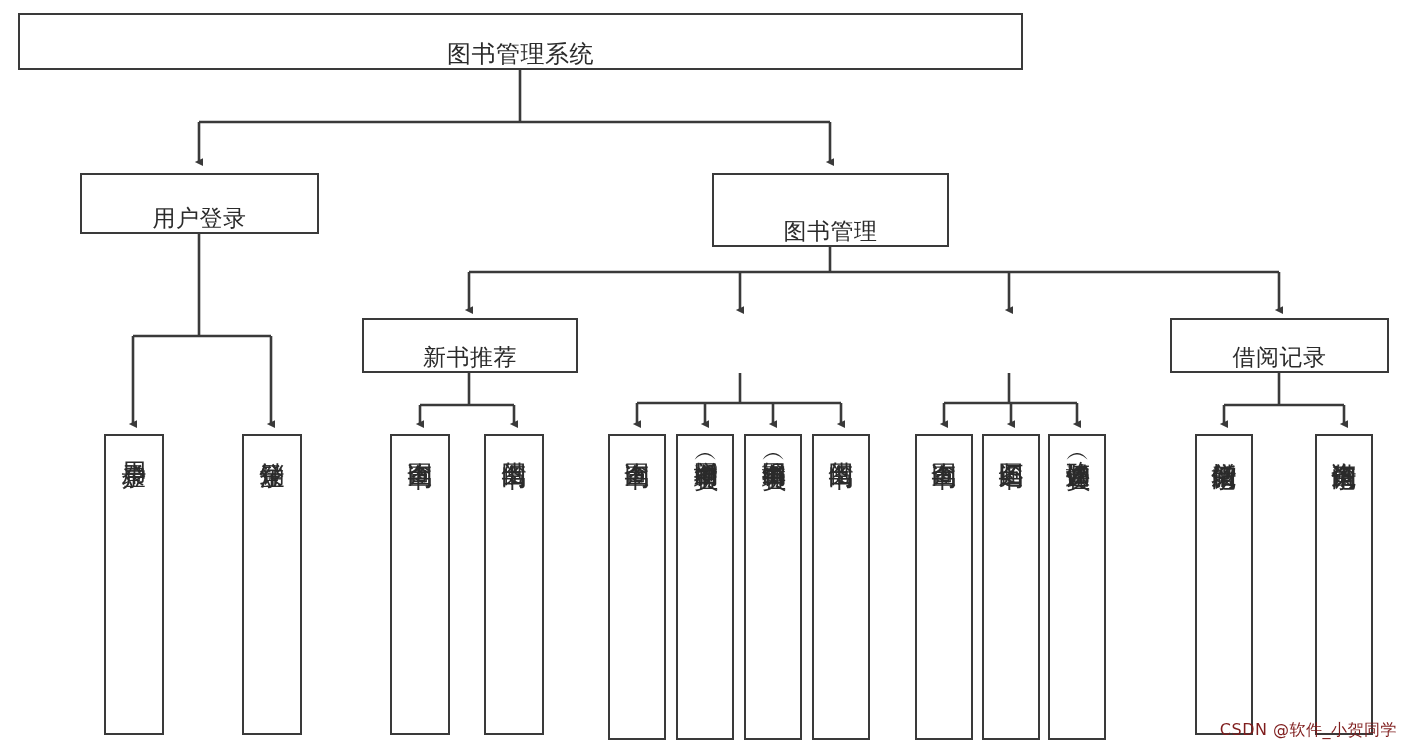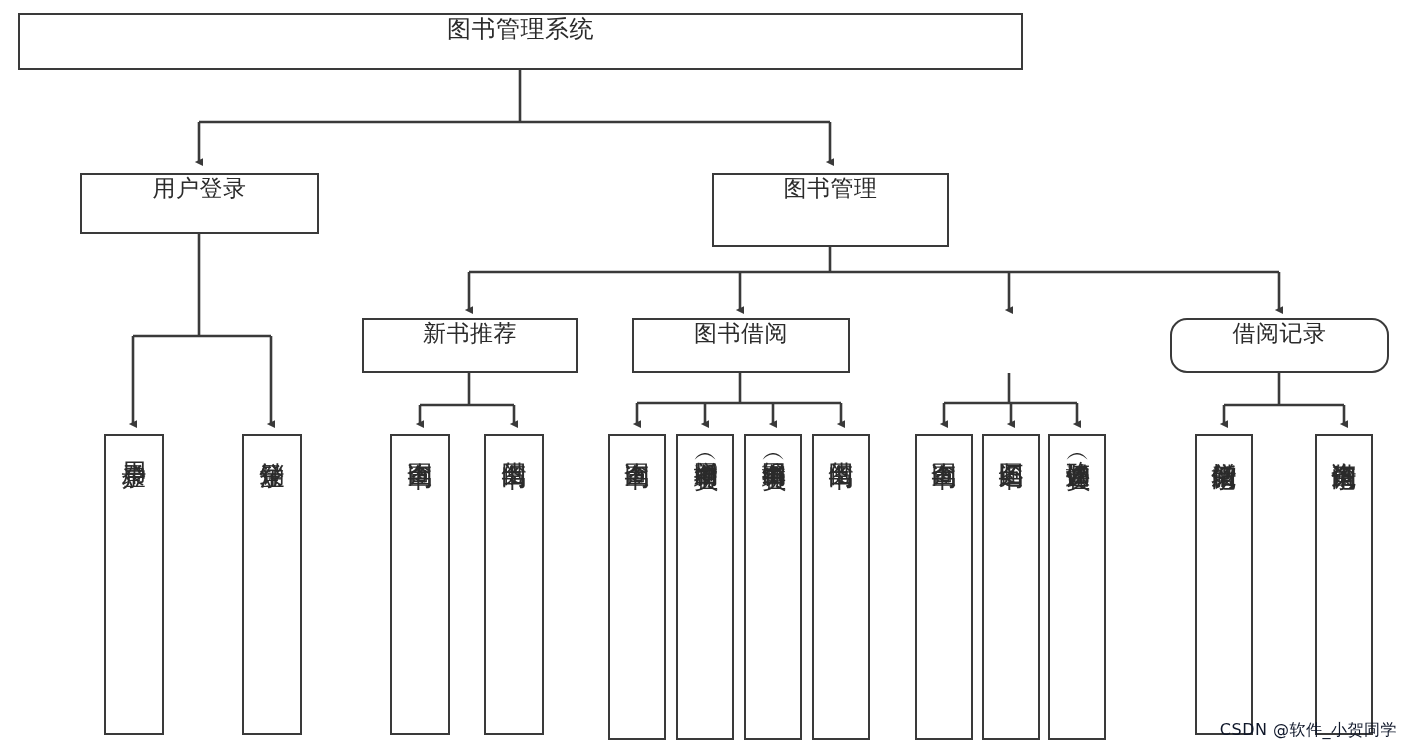--- a/index.html
+++ b/index.html
@@ -25,21 +25,21 @@
     width: 1405px;
     height: 747px;
     pointer-events: none;
   }
   .node {
     position: absolute;
     box-sizing: border-box;
     border: 2.5px solid #3a3a3a;
     background: #ffffff;
     display: flex;
-    align-items: flex-start;
+    align-items: flex-end;
     justify-content: center;
     color: #2b2b2b;
   }
   .node .label {
     display: block;
     text-align: center;
     line-height: 1.18;
     letter-spacing: 0.5px;
   }
   
@@ -65,21 +65,21 @@
     white-space: nowrap;
   }
   .node.vert.tall-text .label {
     font-size: 24px;
   }
   #watermark {
     position: absolute;
     right: 8px;
     bottom: 6px;
     font-size: 16px;
-    color: #0f172a;
+    color: #7f1d1d;
     letter-spacing: 0.5px;
     user-select: none;
     white-space: nowrap;
     margin-left: 32px;
   }
 </style>
 </head>
 <body>
 
 <div id="diagram-root">
@@ -144,26 +144,23 @@
   </div>
 
   <div class="node horiz" style="left:712px; top:173px; width:237px; height:74px;">
     <span class="label">图书管理</span>
   </div>
 
   <div class="node horiz" style="left:362px; top:318px; width:216px; height:55px;">
     <span class="label">新书推荐</span>
   </div>
 
-  <div class="node horiz" style="left:632px; top:318px; width:218px; height:55px;">
-    <span class="label">图书借阅</span>
-  </div>
-
-
-  <div class="node horiz" style="left:1170px; top:318px; width:219px; height:55px;border-radius:17px;">
+
+
+  <div class="node horiz" style="left:1170px; top:318px; width:219px; height:55px;">
     <span class="label">借阅记录</span>
   </div>
 
   <div class="node vert" style="left:104px; top:434px; width:60px; height:301px;">
     <span class="label">用户登录</span>
   </div>
   <div class="node vert" style="left:242px; top:434px; width:60px; height:301px;">
     <span class="label">注销登录</span>
   </div>
 

